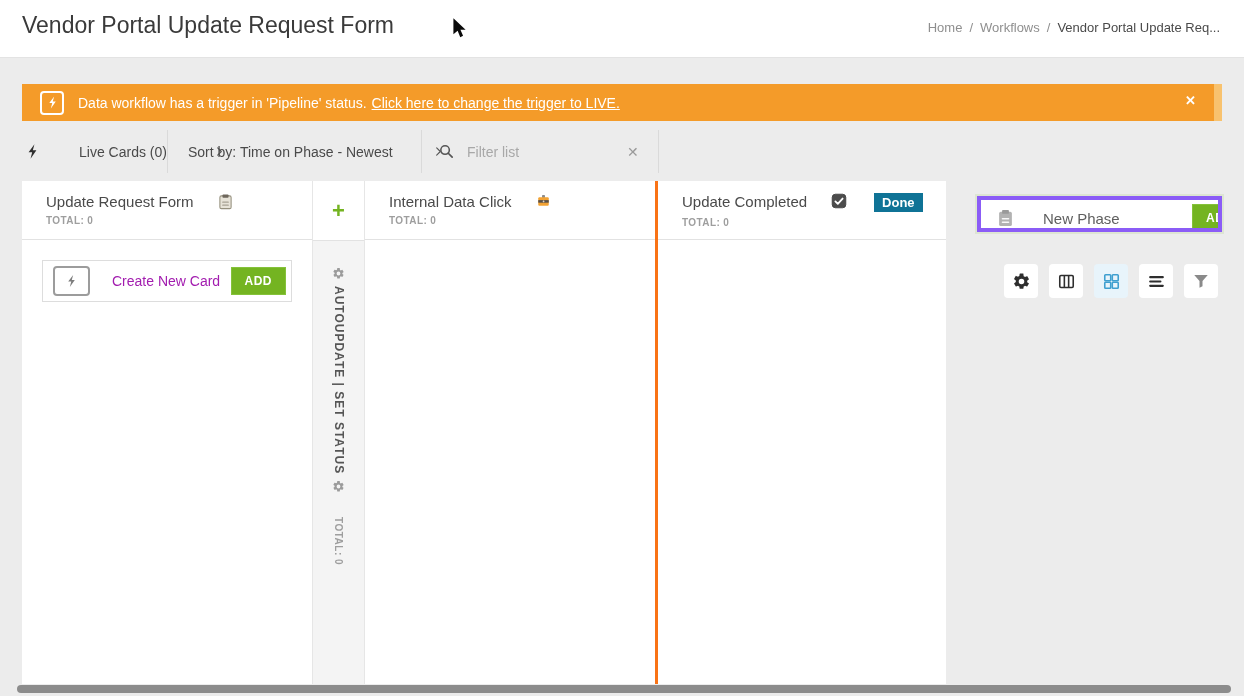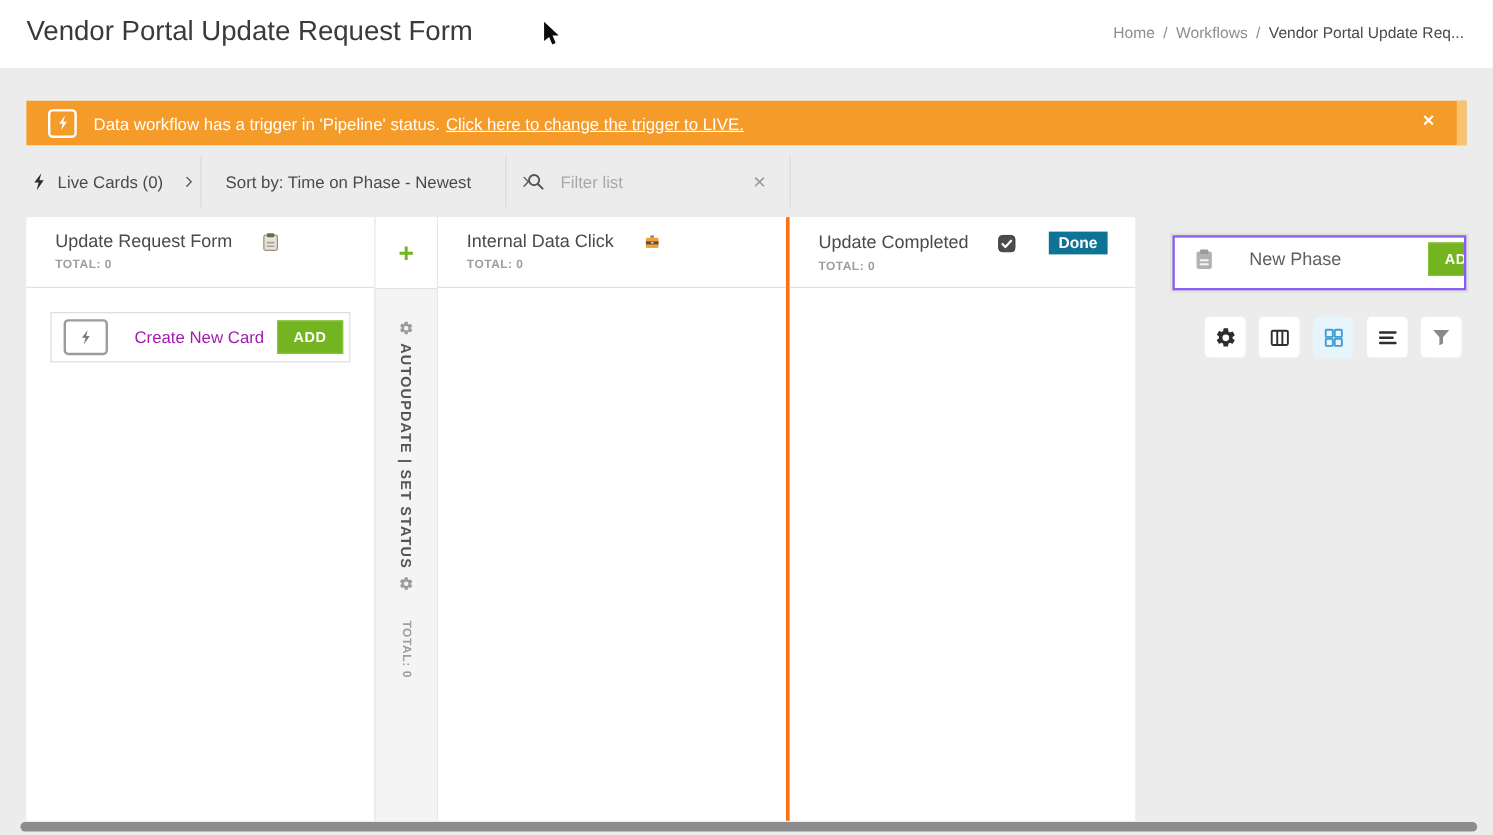--- a/index.html
+++ b/index.html
@@ -33,21 +33,21 @@
   .filter-input::placeholder{color:#a8a8a8;}
   .filter-clear{margin-left:18px;color:#9a9a9a;font-size:14px;cursor:pointer;}
   .view-btn{position:absolute;top:134px;width:34px;height:34px;background:#fff;border-radius:4px;display:flex;
             align-items:center;justify-content:center;color:#2e2e2e;cursor:pointer;}
   .view-btn.active{background:#e8f4fb;color:#3f9fd0;}
   .view-btn.muted{color:#8a8a8a;}
 
   
   .col{position:absolute;top:181px;height:503px;background:#fff;box-sizing:border-box;}
   .col-header{height:59px;box-sizing:border-box;border-bottom:1px solid #e2e2e2;padding:12px 0 0 24px;}
-  .col-title{font-size:15px;color:#4a4a4a;display:flex;align-items:center;gap:24px;white-space:nowrap;}
+  .col-title{font-size:15px;color:#4a4a4a;display:flex;align-items:flex-start;gap:24px;white-space:nowrap;}
   .col-total{font-size:10px;color:#9e9e9e;margin-top:5px;letter-spacing:.4px;font-weight:bold;}
   .badge-done{background:#0f7396;color:#fff;font-size:13px;font-weight:bold;padding:2px 8px;margin-left:3px;}
 
   
   .divider-col{position:absolute;top:181px;left:312px;width:53px;height:503px;background:#f4f4f4;
                border-left:1px solid #e6e6e6;border-right:1px solid #e6e6e6;box-sizing:border-box;}
   .divider-header{height:59px;background:#fff;border-bottom:1px solid #e2e2e2;display:flex;align-items:center;justify-content:center;}
   .plus{color:#74b421;font-size:22px;font-weight:bold;line-height:1;cursor:pointer;}
   .divider-body{display:flex;flex-direction:column;align-items:center;padding-top:26px;}
   .gear{color:#9b9b9b;}
@@ -57,21 +57,21 @@
   
   .create-card{margin:20px;height:40px;border:1px solid #ddd;background:#fff;display:flex;align-items:center;
                padding:0 5px 0 10px;cursor:pointer;}
   .cc-bolt{width:33px;height:26px;border:2px solid #9c9c9c;border-radius:4px;display:flex;align-items:center;
            justify-content:center;color:#7c7c7c;flex:0 0 auto;}
   .cc-label{margin-left:22px;color:#a21caf;font-size:14px;}
   .add-btn{background:#74b421;border:1px solid #85c23a;color:#fff;font-weight:bold;font-size:12px;
            padding:6px 13px;letter-spacing:.5px;margin-left:auto;cursor:pointer;}
 
   
-  .new-phase{position:absolute;left:977px;top:196px;width:245px;height:46px;background:#fff;border:2px solid #8b5cf6;
+  .new-phase{position:absolute;left:977px;top:196px;width:245px;height:36px;background:#fff;border:4px solid #8b5cf6;
              box-sizing:border-box;overflow:hidden;box-shadow:0 0 0 2px rgba(116,180,33,.12);cursor:text;}
   .np-icon{position:absolute;left:16px;top:8px;color:#a9a9a9;}
   .np-label{position:absolute;left:62px;top:10px;color:#5f5f5f;font-size:15px;}
   .np-add{position:absolute;left:211px;top:4px;background:#74b421;border:1px solid #85c23a;color:#fff;
           font-weight:bold;font-size:12px;padding:6px 13px;letter-spacing:.5px;cursor:pointer;}
 
   
   .hscroll{position:absolute;left:17px;top:685px;width:1214px;height:8px;border-radius:4px;background:#8c8c8c;cursor:grab;}
 </style>
 </head>
@@ -98,21 +98,21 @@
         </svg>
     </span>
     <span>Data workflow has a trigger in 'Pipeline' status.</span>
     <a>Click here to change the trigger to LIVE.</a>
     <span class="banner-close">✕</span>
     <span class="banner-strip"></span>
   </div>
 
   <div class="toolbar">
 
-    <div class="tgroup" style="left:26px;">
+    <div class="tgroup" style="left:26px;gap:31px;">
       <span style="display:flex;margin-right:9px;color:#2e2e2e;">
         <svg width="13" height="17" viewBox="0 0 20 24">
             <path d="M13,1 L4,13 h5.5 L7,23 L16,10 h-5.5 Z" fill="currentColor"></path>
           </svg>
       </span>
       <span>Live Cards (0)</span>
       <span class="chev">
         <svg width="11" height="11" viewBox="0 0 24 24">
             <path d="M8,4 l8,8 -8,8" stroke="currentColor" stroke-width="2.4" fill="none" stroke-linecap="round" stroke-linejoin="round"></path>
           </svg>

